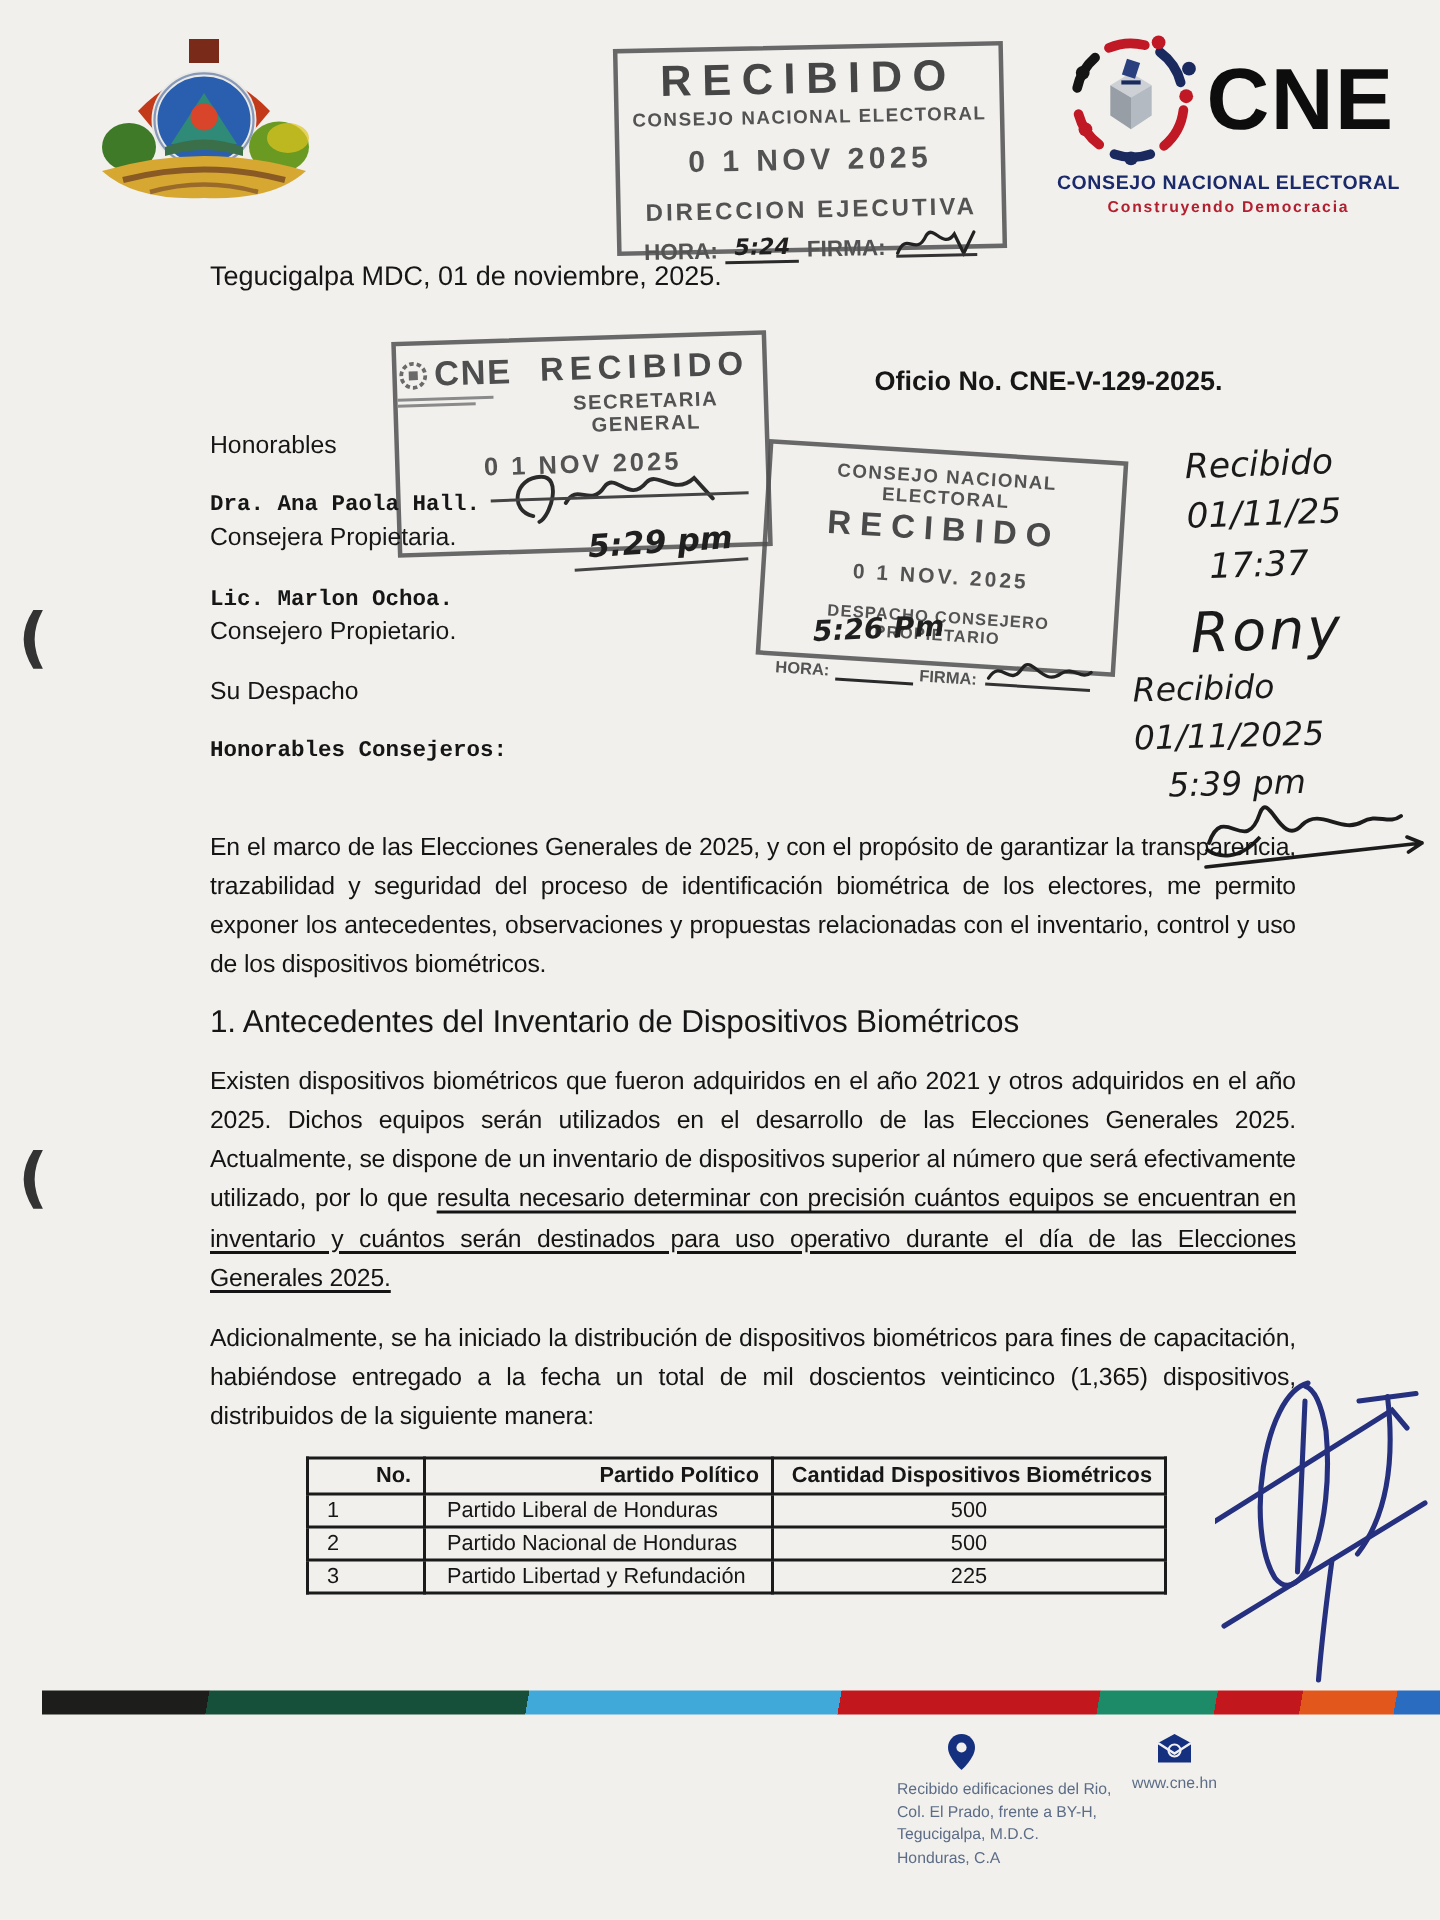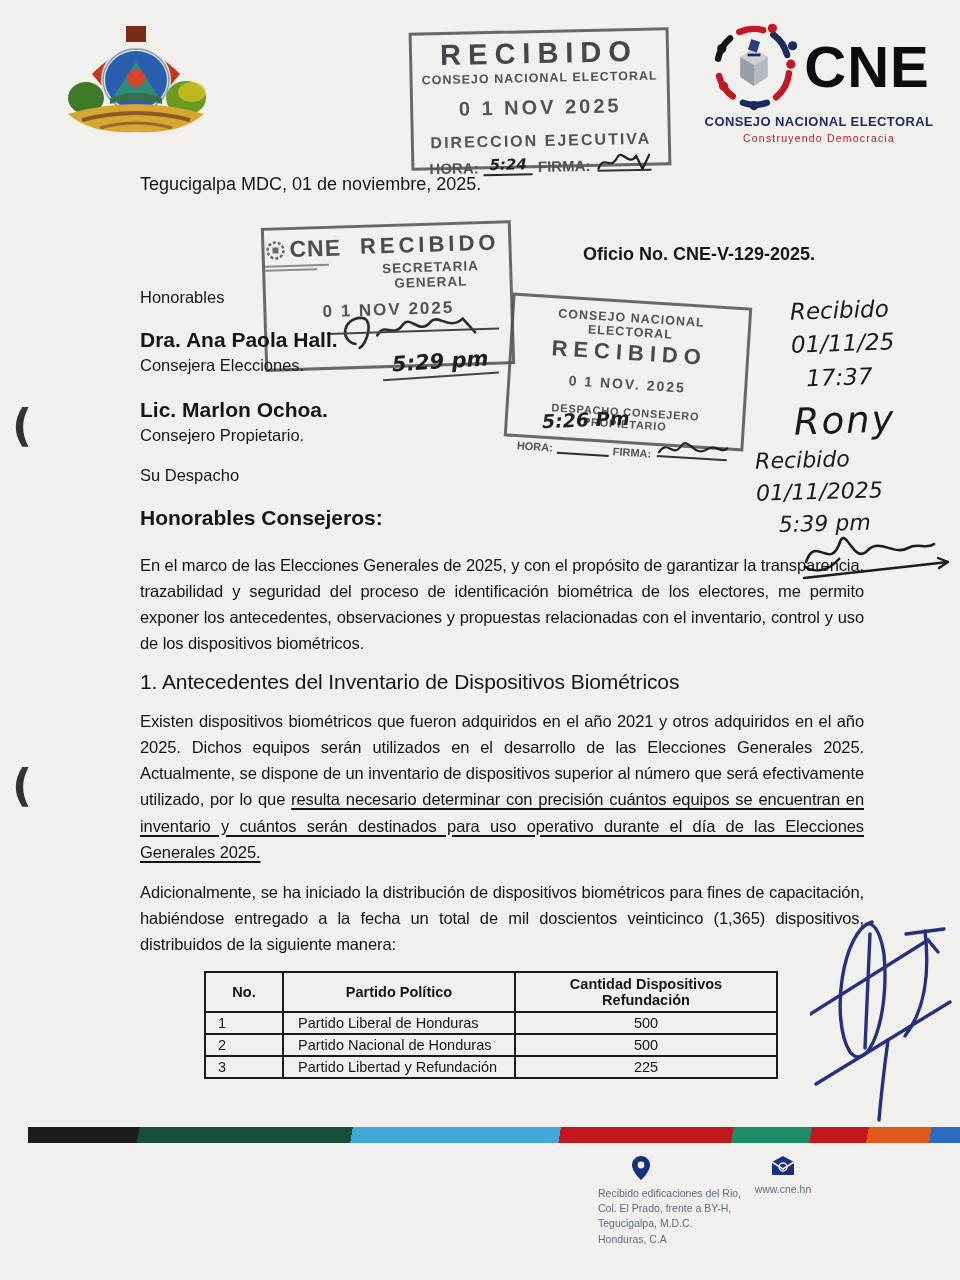--- a/index.html
+++ b/index.html
@@ -15,21 +15,21 @@
   }
 
   
   .coat { position:absolute; left:52px; top:22px; }
 
   .cne-logo { position:absolute; left:688px; top:20px; width:262px; text-align:center; }
   .cne-top { display:flex; align-items:center; justify-content:center; gap:4px; }
   .cne-acronym { font-size:58px; font-weight:bold; letter-spacing:1px; color:#0d0d0d;
                  font-family:"Liberation Sans", sans-serif; }
   .cne-name { margin-top:2px; font-size:13px; font-weight:bold; color:#1b2a6b; letter-spacing:0.4px; }
-  .cne-tag  { margin-top:3px; font-size:10.5px; font-weight:normal; color:#b22030; letter-spacing:1.2px; }
+  .cne-tag  { margin-top:3px; font-size:10.5px; font-weight:bold; color:#b22030; letter-spacing:1.2px; }
 
   
   .stamp { position:absolute; border:3px solid rgba(80,80,80,.85); color:#535353;
            text-align:center; font-weight:bold; }
   .stamp1 { left:410px; top:30px; width:260px; height:138px; transform:rotate(-1.2deg); padding-top:4px; }
   .s1-title { font-size:29px; letter-spacing:7px; color:#464646; }
   .s1-org   { font-size:12.5px; letter-spacing:1px; margin-top:1px; }
   .s1-date  { font-size:20px; letter-spacing:3px; margin-top:11px; }
   .s1-dept  { font-size:16px; letter-spacing:2px; margin-top:13px; }
   .s1-hora  { display:flex; align-items:flex-end; justify-content:center; gap:5px;
@@ -70,32 +70,32 @@
   .note1 .indent { margin-left:14px; }
   .hand-sig { font-size:37px; letter-spacing:2px; }
   .note2 { left:756px; top:444px; font-size:22px; transform:rotate(-1.5deg); }
   .note2 .indent { margin-left:22px; }
 
   
   .dateline { position:absolute; left:140px; top:174px; font-size:18px; font-weight:normal; }
   .oficio   { position:absolute; left:583px; top:244px; font-size:18px; font-weight:bold; }
 
   .addr { position:absolute; left:140px; top:288px; font-size:16.5px; }
-  .addr .b { font-weight:bold; font-size:21px; }
+  .addr .b { font-weight:bold; font-size:15px;font-family:Liberation Mono, monospace; }
   .mt-lg { margin-top:21px; } .mt-sm { margin-top:4px; } .mt-xl { margin-top:23px; }
 
   .body { position:absolute; left:140px; top:552px; width:724px; }
   .body p { font-size:16.5px; line-height:1.58; text-align:justify; letter-spacing:-0.1px;
             color:#141414; margin-bottom:14px; }
   .body h2 { font-size:21px; font-weight:normal; margin:4px 0 14px 0; letter-spacing:-0.1px; }
   .ul { text-decoration:underline; text-decoration-thickness:1.5px; text-underline-offset:3px; }
 
   table.devices { border-collapse:collapse; margin:8px 0 0 64px; }
   .devices th, .devices td { border:2px solid #1b1b1b; font-size:14.5px; padding:2px 8px; }
-  .devices th { font-weight:bold; text-align:center; padding:3px 8px; }
+  .devices th { font-weight:bold; text-align:right; padding:3px 8px; }
   .devices td.num { width:78px; text-align:left; padding-left:12px; }
   .devices td.party { width:232px; text-align:left; padding-left:14px; }
   .devices td.qty { width:262px; text-align:center; }
 
   
   .punch { position:absolute; left:12px; font-size:44px; color:#333; font-weight:bold;
            font-family:"DejaVu Sans", sans-serif; }
   .blue-initials { position:absolute; left:810px; top:898px; }
   .note2-sig { position:absolute; left:796px; top:528px; }
 
@@ -206,21 +206,21 @@
     <svg class="s2-sig" width="150" height="42" viewBox="0 0 150 42">
       <path d="M18,34 C2,30 6,8 24,8 C38,8 30,34 22,38 M40,26 C48,12 56,30 66,16 C74,6 82,28 94,14 C102,6 112,24 126,12 L138,26" fill="none" stroke="#2b2b2b" stroke-width="2.6" stroke-linecap="round"></path>
     </svg>
     <div class="s2-sigline"></div>
     <div class="s2-time ink">5:29 pm</div>
   </div>
 
   <div class="addr">
     <div>Honorables</div>
     <div class="b mt-lg">Dra. Ana Paola Hall.</div>
-    <div class="mt-sm">Consejera Elecciones.</div>
+    <div class="mt-sm">Consejera Propietaria.</div>
     <div class="b mt-xl">Lic. Marlon Ochoa.</div>
     <div class="mt-sm">Consejero Propietario.</div>
     <div class="mt-lg">Su Despacho</div>
     <div class="b mt-lg">Honorables Consejeros:</div>
   </div>
 
   <div class="stamp stamp3">
     <div class="s3-org">CONSEJO NACIONAL ELECTORAL</div>
     <div class="s3-title">RECIBIDO</div>
     <div class="s3-date">0 1  NOV.  2025</div>
@@ -259,21 +259,21 @@
     <p>En el marco de las Elecciones Generales de 2025, y con el propósito de garantizar la transparencia, trazabilidad y seguridad del proceso de identificación biométrica de los electores, me permito exponer los antecedentes, observaciones y propuestas relacionadas con el inventario, control y uso de los dispositivos biométricos.</p>
     <h2>1. Antecedentes del Inventario de Dispositivos Biométricos</h2>
     <p><span>Existen dispositivos biométricos que fueron adquiridos en el año 2021 y otros adquiridos en el año 2025. Dichos equipos serán utilizados en el desarrollo de las Elecciones Generales 2025. Actualmente, se dispone de un inventario de dispositivos superior al número que será efectivamente utilizado, por lo que </span><span class="ul">resulta necesario determinar con precisión cuántos equipos se encuentran en inventario y cuántos serán destinados para uso operativo durante el día de las Elecciones Generales 2025.</span></p>
     <p>Adicionalmente, se ha iniciado la distribución de dispositivos biométricos para fines de capacitación, habiéndose entregado a la fecha un total de mil doscientos veinticinco (1,365) dispositivos, distribuidos de la siguiente manera:</p>
 
     <table class="devices">
       <tbody>
           <tr>
         <th class="num">No.</th>
         <th class="party">Partido Político</th>
-        <th class="qty">Cantidad Dispositivos Refundación</th>
+        <th class="qty">Cantidad Dispositivos Biométricos</th>
       </tr>
       <tr>
         <td class="num">1</td>
         <td class="party">Partido Liberal de Honduras</td>
         <td class="qty">500</td>
       </tr>
       <tr>
         <td class="num">2</td>
         <td class="party">Partido Nacional de Honduras</td>
         <td class="qty">500</td>

